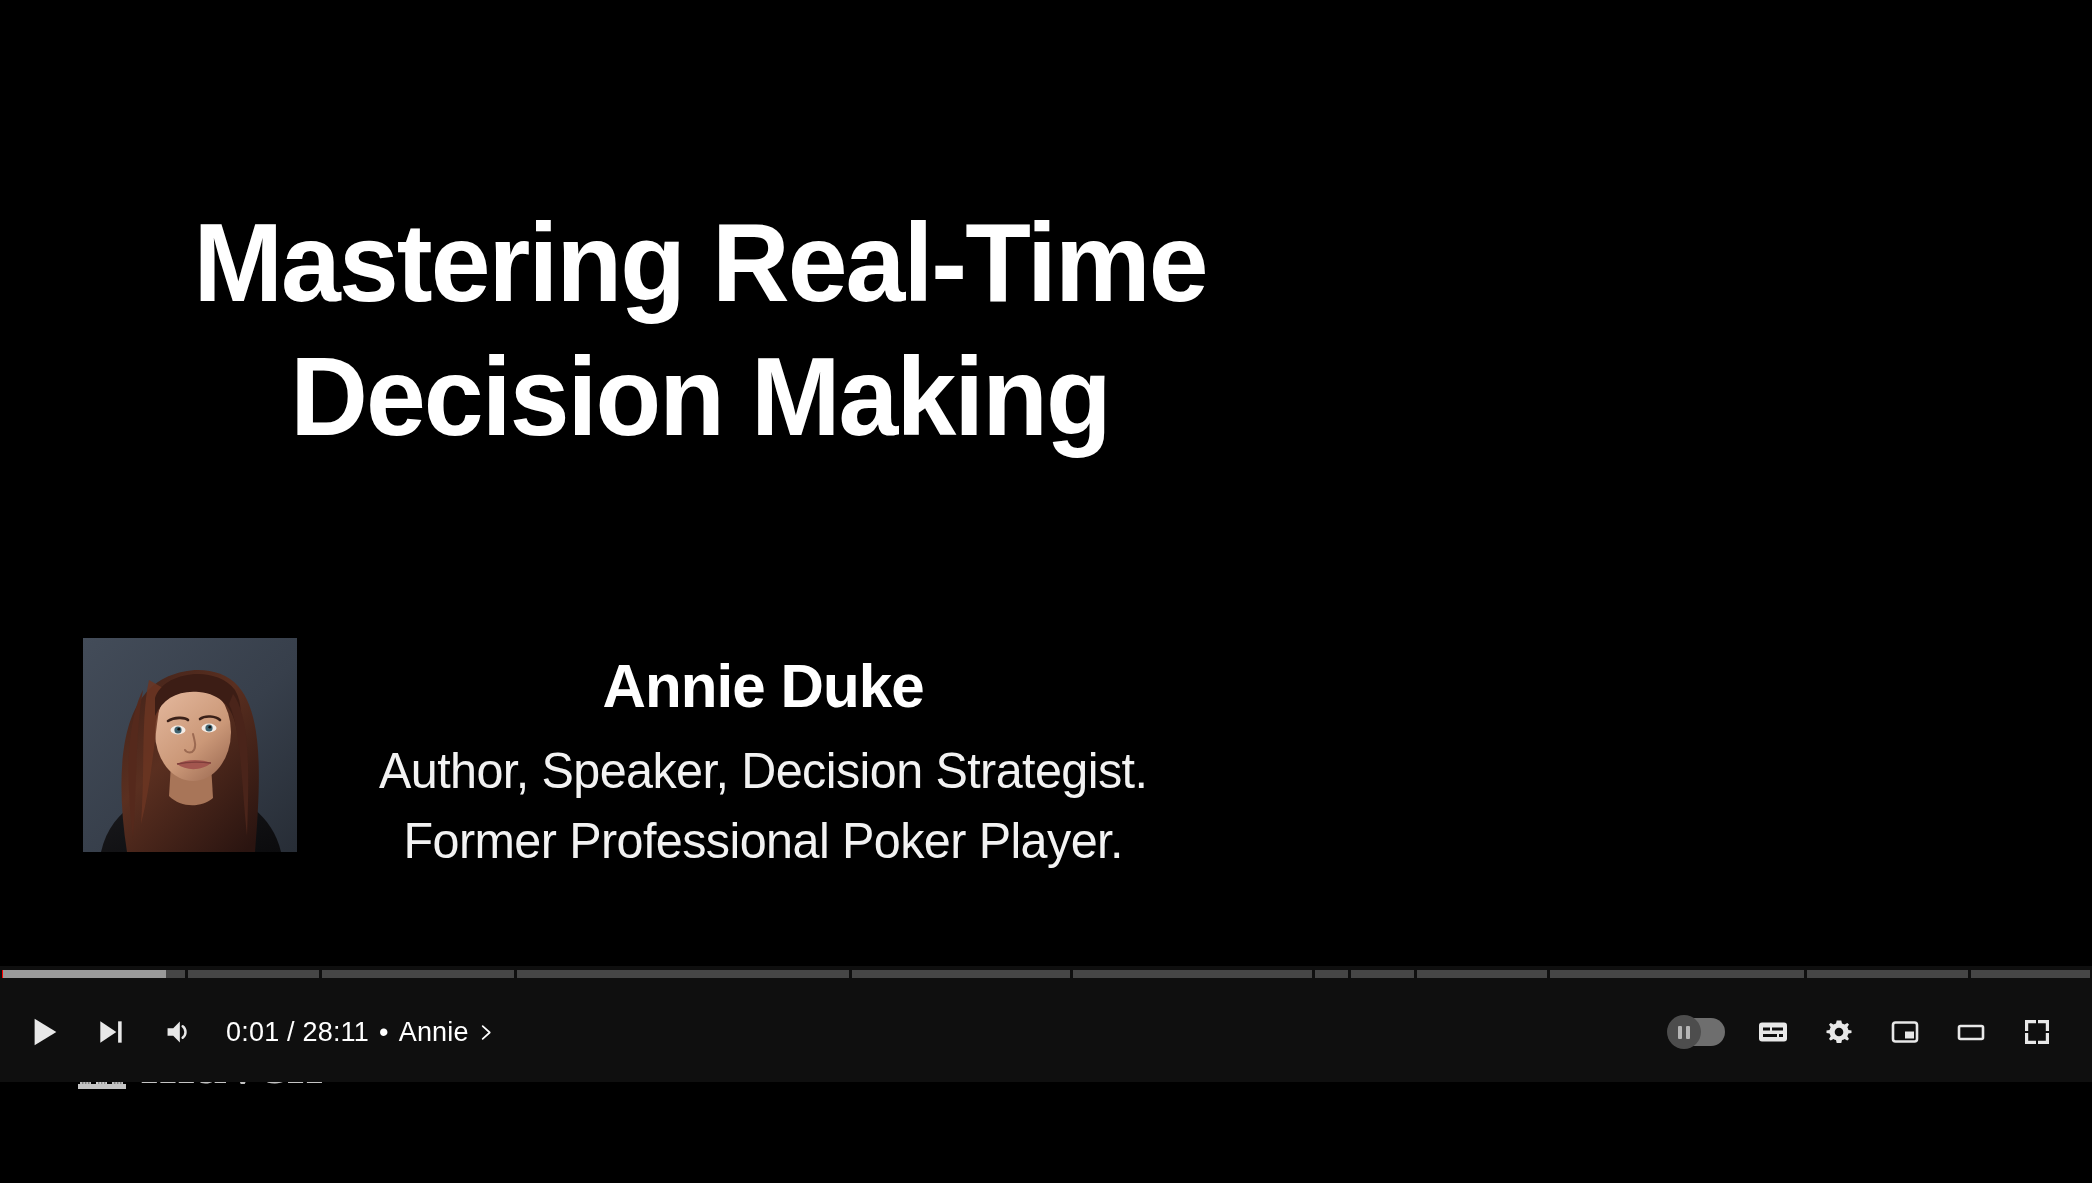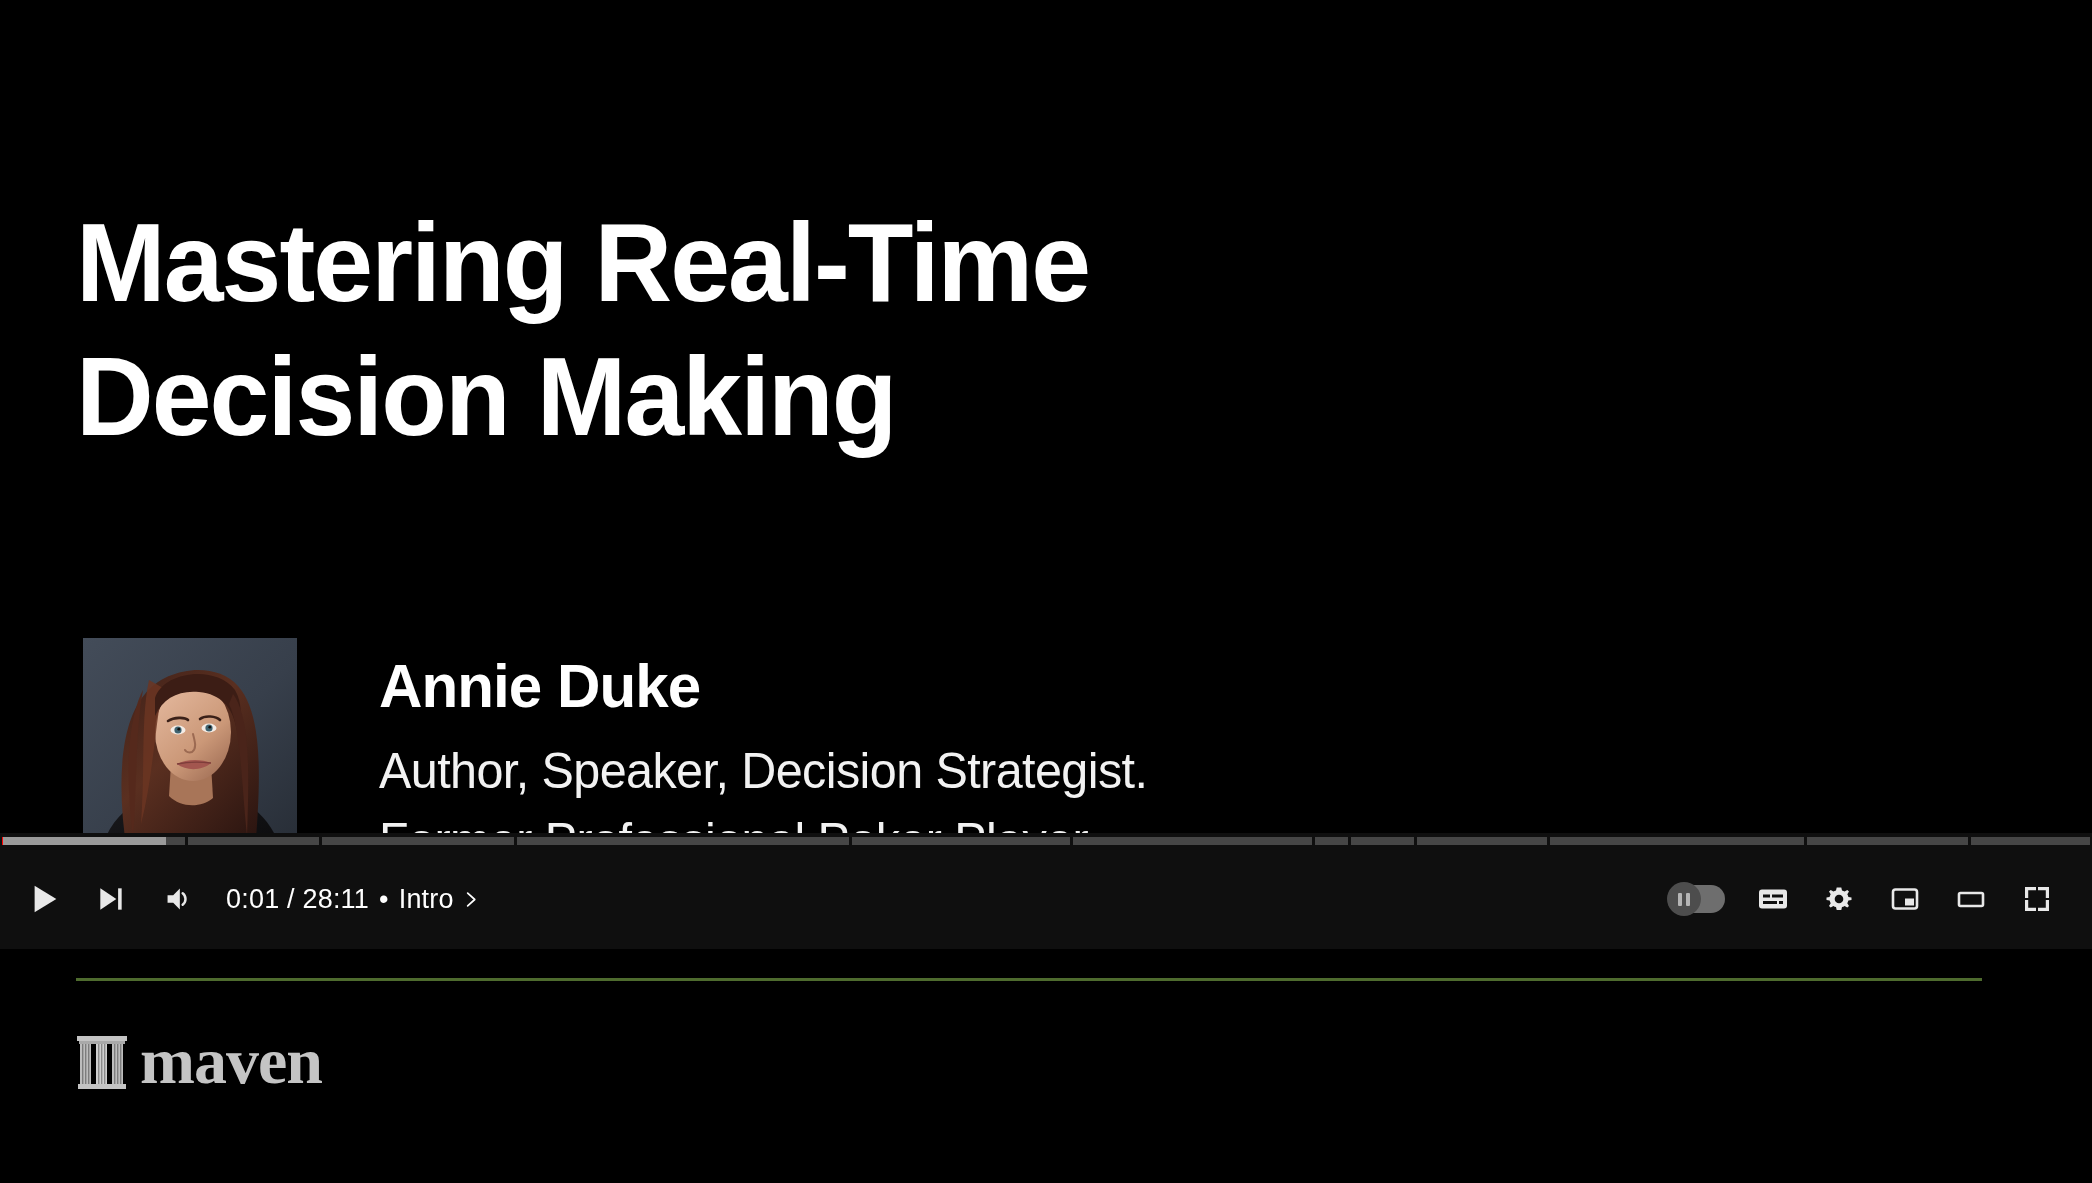--- a/index.html
+++ b/index.html
@@ -8,22 +8,23 @@
     width: 2092px;
     height: 1183px;
     background: #000000;
     overflow: hidden;
     font-family: "Liberation Sans", sans-serif;
   }
 
   #player {
     position: relative;
     width: 2092px;
-    height: 949px;
+    height: 1082px;
     background: #ec4899;
+    text-align: center;
   }
 
   
   #slide {
     position: absolute;
     left: 0; top: 0;
     width: 2092px;
     height: 1120px;
     background: #000000;
     overflow: hidden;
@@ -431,21 +432,21 @@
           <svg width="34" height="34" viewBox="0 0 36 36" xmlns="http://www.w3.org/2000/svg">
             <path d="M8 14 H14 L21 7 V29 L14 22 H8 Z" fill="#e8e8e8"></path>
             <path d="M24 12 C28 15 28 21 24 24" stroke="#e8e8e8" stroke-width="2.6" fill="none" stroke-linecap="round"></path>
           </svg>
         </div>
 
         <div class="time-display">
           <span>0:01 / 28:11</span>
           <span class="sep">•</span>
           <span class="chapter-link">
-            <span>Intro</span>
+            <span>Annie</span>
             <svg width="17" height="17" viewBox="0 0 24 24" xmlns="http://www.w3.org/2000/svg">
               <path d="M8 3 L18 12 L8 21" stroke="#ffffff" stroke-width="2.4" fill="none" stroke-linecap="round" stroke-linejoin="round"></path>
             </svg>
           </span>
         </div>
       </div>
 
       <div class="right-controls">
 
         <div class="autoplay-toggle">

